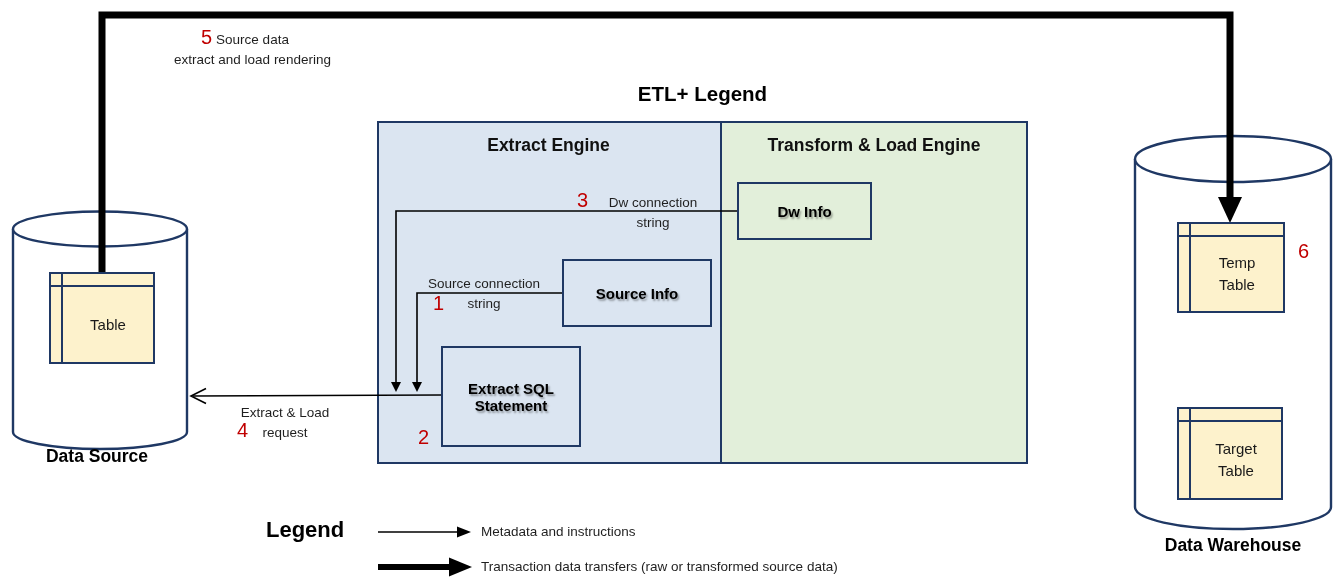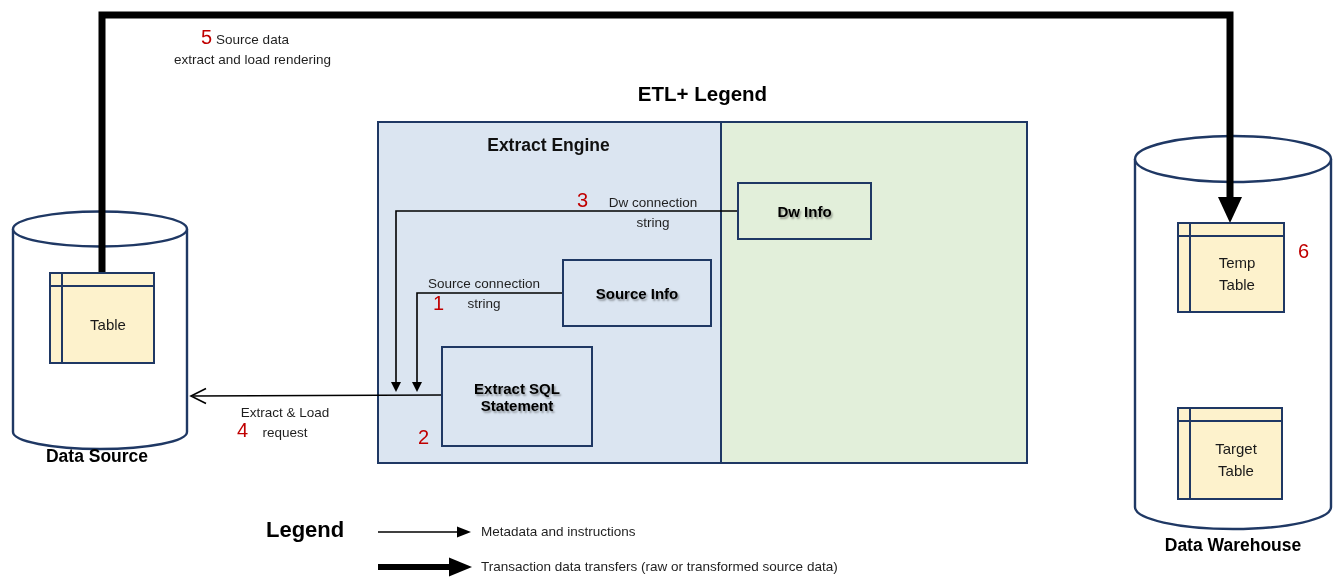--- a/index.html
+++ b/index.html
@@ -44,21 +44,21 @@
 
   
   .cbox{
     position:absolute;border:2px solid var(--border-navy);box-sizing:border-box;
     display:flex;align-items:center;justify-content:center;text-align:center;
     font-size:15px;font-weight:bold;color:#000;
     text-shadow:1.5px 1.5px 2px rgba(0,0,0,0.35);
   }
   #dw-info{left:737px;top:182px;width:135px;height:58px;background:var(--panel-green);}
   #source-info{left:562px;top:259px;width:150px;height:68px;background:var(--panel-blue);}
-  #extract-sql{left:441px;top:346px;width:152px;height:101px;background:var(--panel-blue);padding:0 12px;}
+  #extract-sql{left:441px;top:346px;width:140px;height:101px;background:var(--panel-blue);padding:0 12px;}
 
   
   .table-icon{
     position:absolute;background:var(--table-fill);
     border:2px solid var(--border-navy);box-sizing:border-box;color:#1a1a1a;
   }
   .table-icon .hline{position:absolute;left:0;right:0;top:11px;height:2px;background:var(--border-navy);}
   .table-icon .vline{position:absolute;top:0;bottom:0;left:10px;width:2px;background:var(--border-navy);}
   .table-icon .t-label{
     position:absolute;left:12px;top:13px;right:0;bottom:0;
@@ -144,20 +144,21 @@
     <path class="thin-line" d="M378,532 L458,532"></path>
     <polygon class="solid-head" points="457,526.5 457,537.5 471,532"></polygon>
     <path class="thick-line" style="stroke-width:6" d="M378,567 L450,567"></path>
     <polygon class="solid-head" points="449,557.5 449,576.5 472,567"></polygon>
   </svg>
 
   <div class="layer-top">
     <div class="abs title">ETL+ Legend</div>
 
     <div class="abs engine-heading" id="h-extract">Extract Engine</div>
+    <div class="abs engine-heading" id="h-transform">Transform &amp; Load Engine</div>
 
     <div class="cbox" id="dw-info">Dw Info</div>
     <div class="cbox" id="source-info">Source Info</div>
     <div class="cbox" id="extract-sql">Extract SQL Statement</div>
 
     <div class="table-icon" id="ds-table">
       <div class="hline"></div>
       <div class="vline"></div>
       <div class="t-label">Table</div>
     </div>

